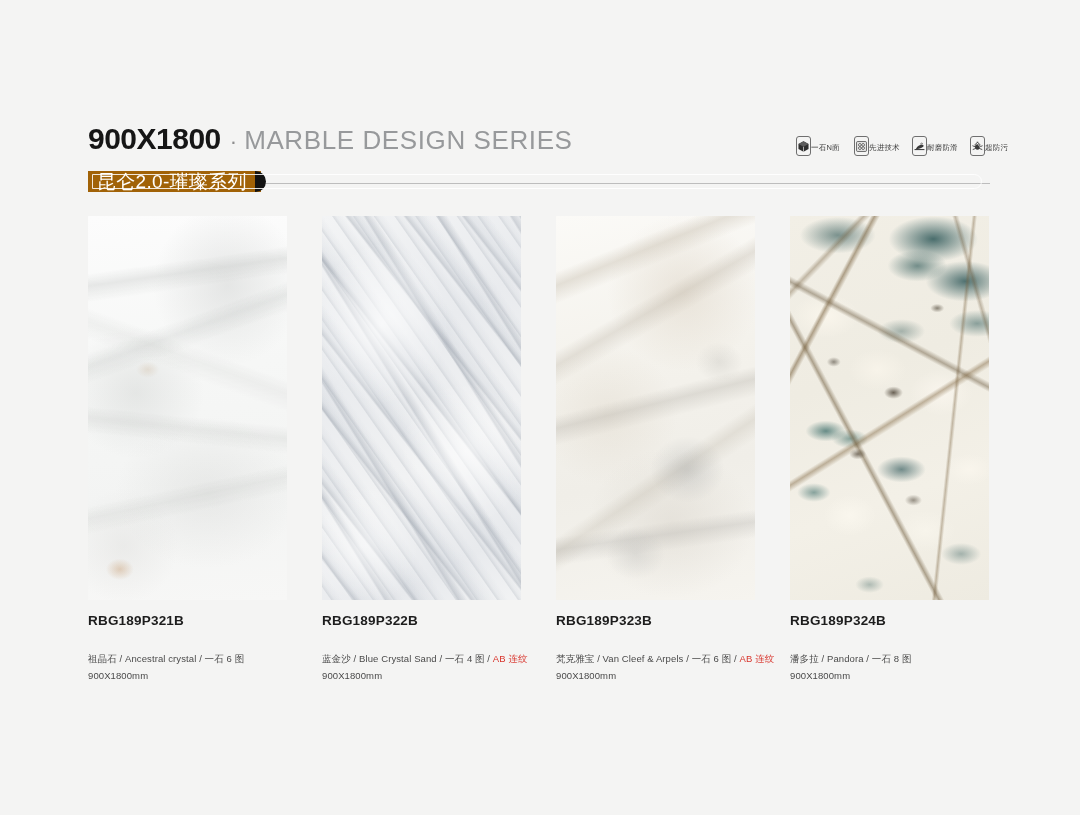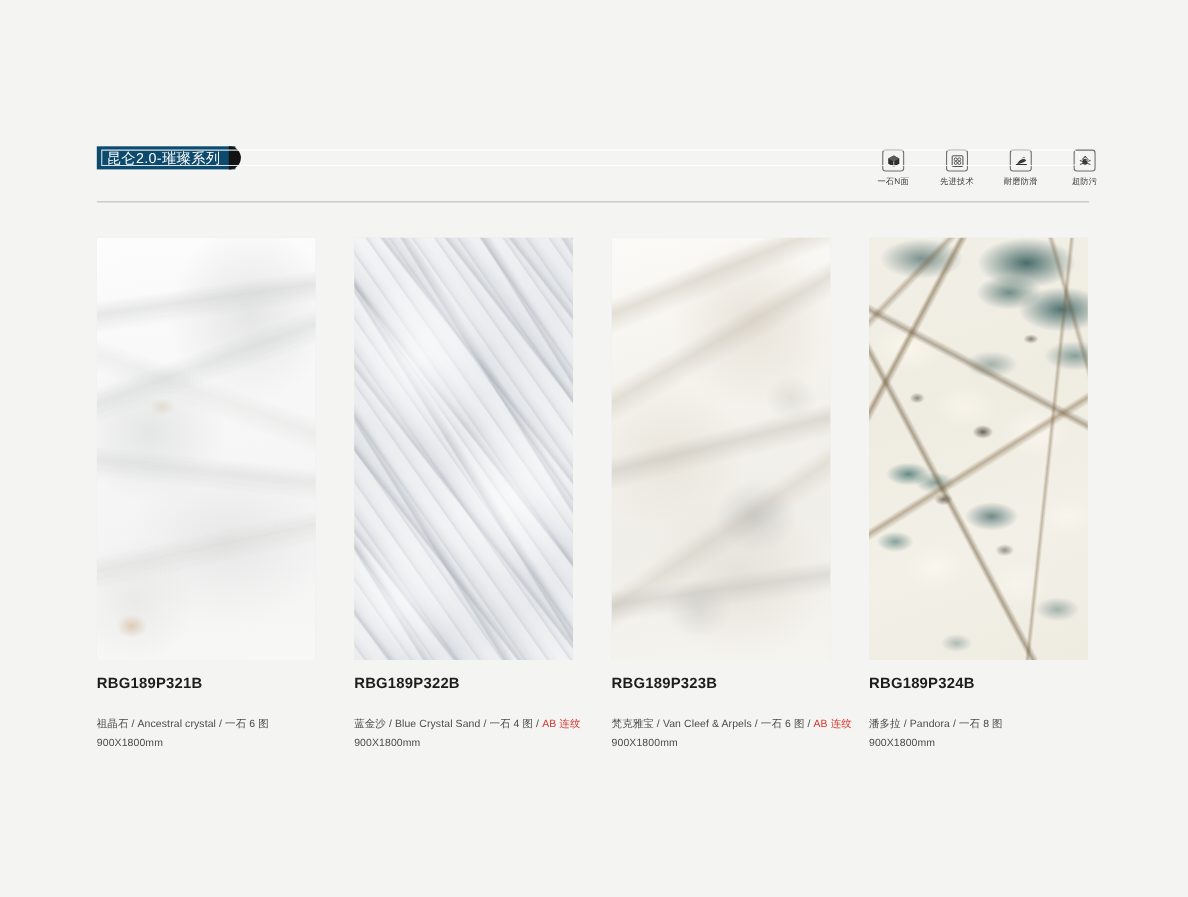--- a/index.html
+++ b/index.html
@@ -65,23 +65,23 @@
     position: relative;
     margin-top: 9px;
     height: 21px;
   }
 
   .badge {
     position: absolute;
     left: 0;
     top: 0;
     height: 21px;
-    background: #0c4a6e;
+    background: #a16207;
     color: #ffffff;
-    font-size: 13px;
+    font-size: 19px;
     line-height: 21px;
     padding: 0 14px 0 9px;
     letter-spacing: 0.3px;
     white-space: nowrap;
     z-index: 2;
   }
 
   .badge::after {
     content: "";
     position: absolute;
@@ -119,21 +119,21 @@
     position: absolute;
     right: 78px;
     top: 136px;
     display: flex;
     gap: 26px;
   }
 
   .feature {
     width: 32px;
     display: flex;
-    flex-direction: column;
+    flex-direction: row;
     align-items: center;
   }
 
   .feature-box {
     width: 20px;
     height: 20px;
     border: 1px solid #6f6f6f;
     border-radius: 3px;
     display: flex;
     align-items: center;
@@ -336,20 +336,25 @@
     letter-spacing: 0.1px;
     line-height: 1.3;
   }
 </style>
 </head>
 <body>
 
 <div class="page">
 
   <div class="header">
+    <div class="title-row">
+      <span class="title-size">900X1800</span>
+      <span class="title-dot">·</span>
+      <span class="title-series">MARBLE DESIGN SERIES</span>
+    </div>
     <div class="badge-row">
       <div class="badge">昆仑2.0-璀璨系列</div>
       <div class="badge-inner-line"></div>
     </div>
   </div>
 
   <div class="header-rule"></div>
 
   <div class="features">
 

